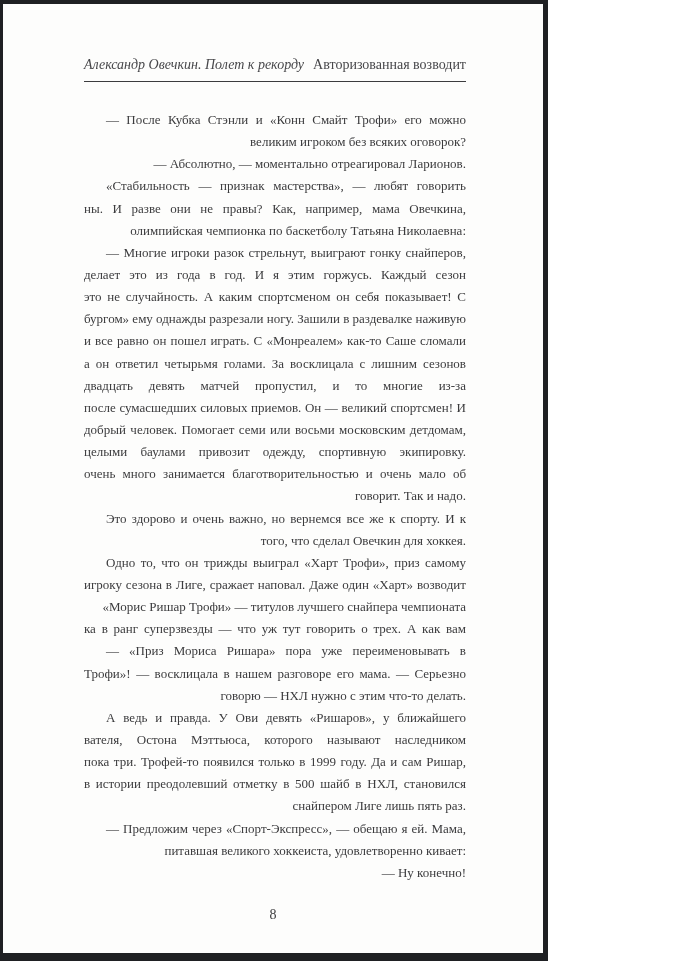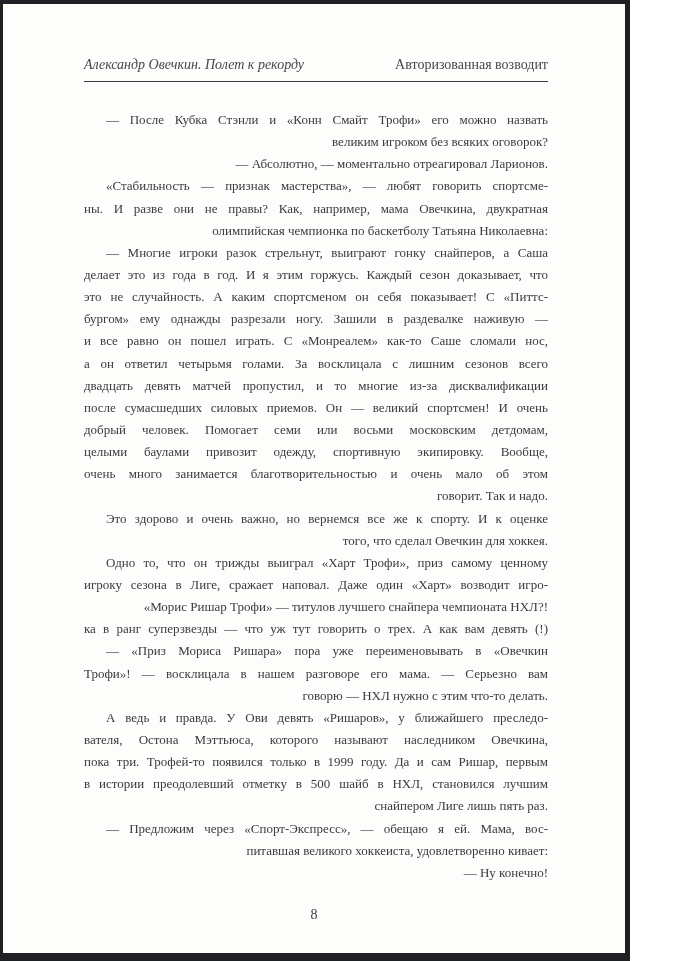--- a/index.html
+++ b/index.html
@@ -11,21 +11,21 @@
   }
   *{margin:0;padding:0;box-sizing:border-box;}
   html,body{background:#ffffff;}
   body{
     width:674px;height:961px;
     font-family:"Liberation Serif", serif;
     overflow:hidden;
   }
   .page{
     position:relative;
-    width:630px;height:961px;
+    width:548px;height:961px;
     background:var(--paper);
     border-style:solid;
     border-color:var(--frame);
     border-width:4px 5px 8px 3px;
     padding:52px 77px 0 81px;
   }
   .header{
     display:flex;
     justify-content:space-between;
     align-items:baseline;

